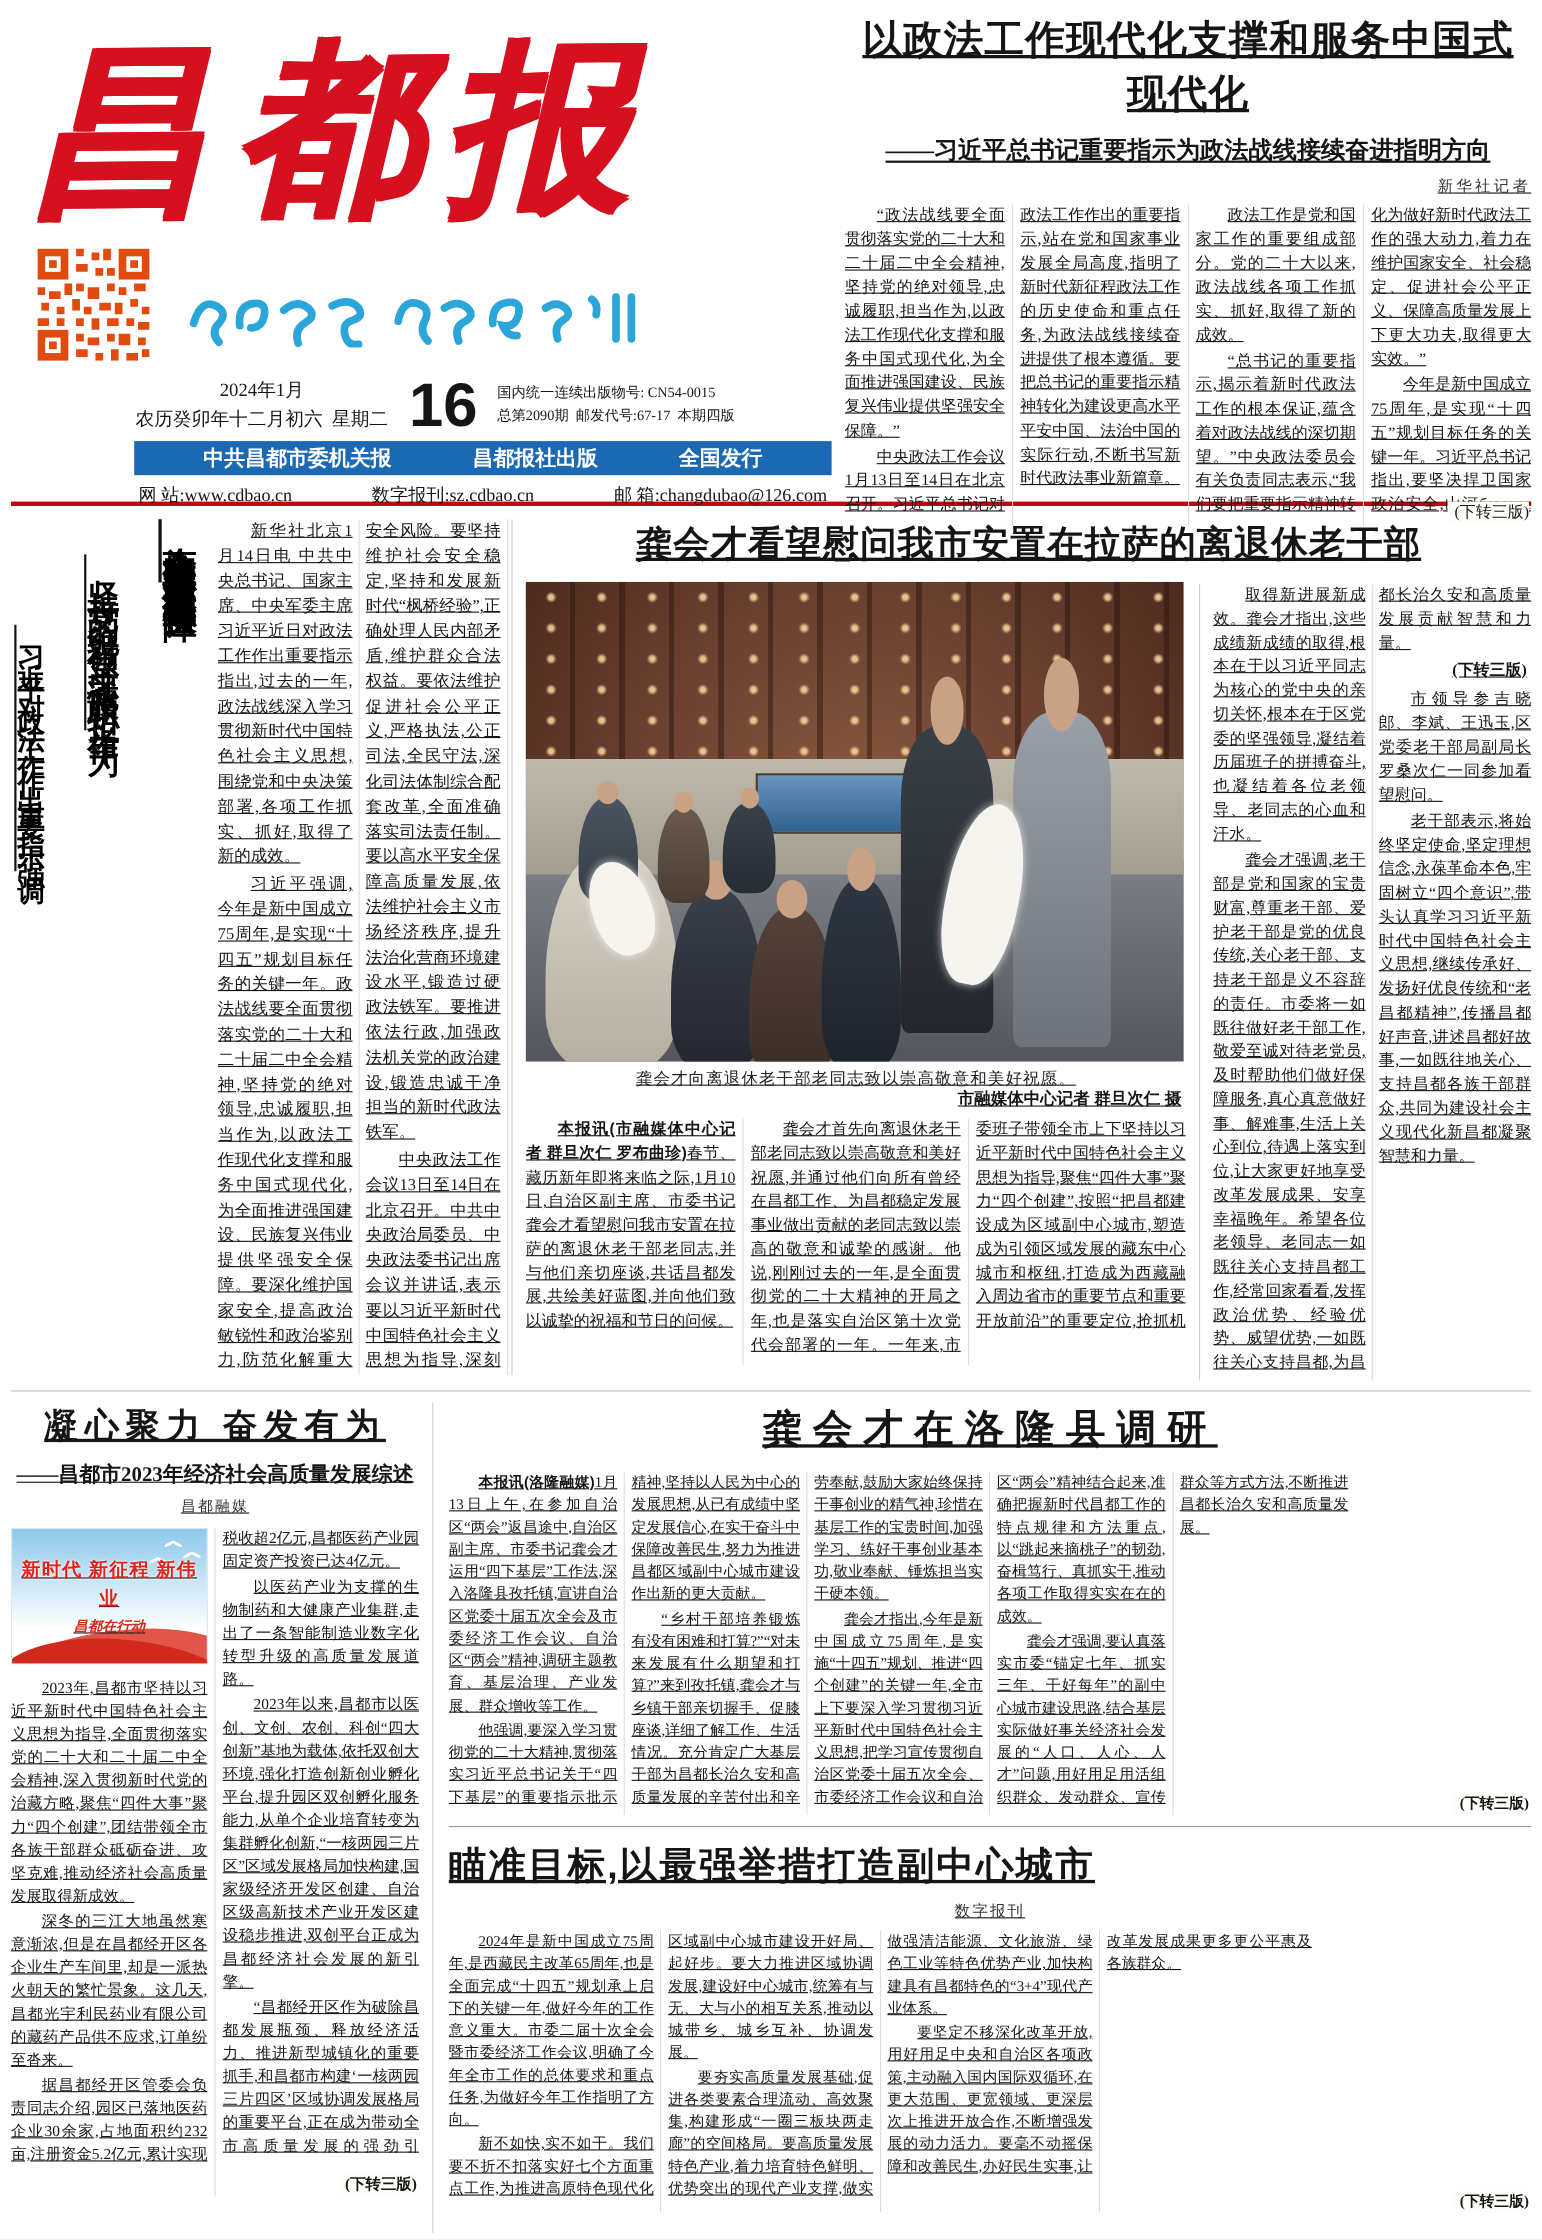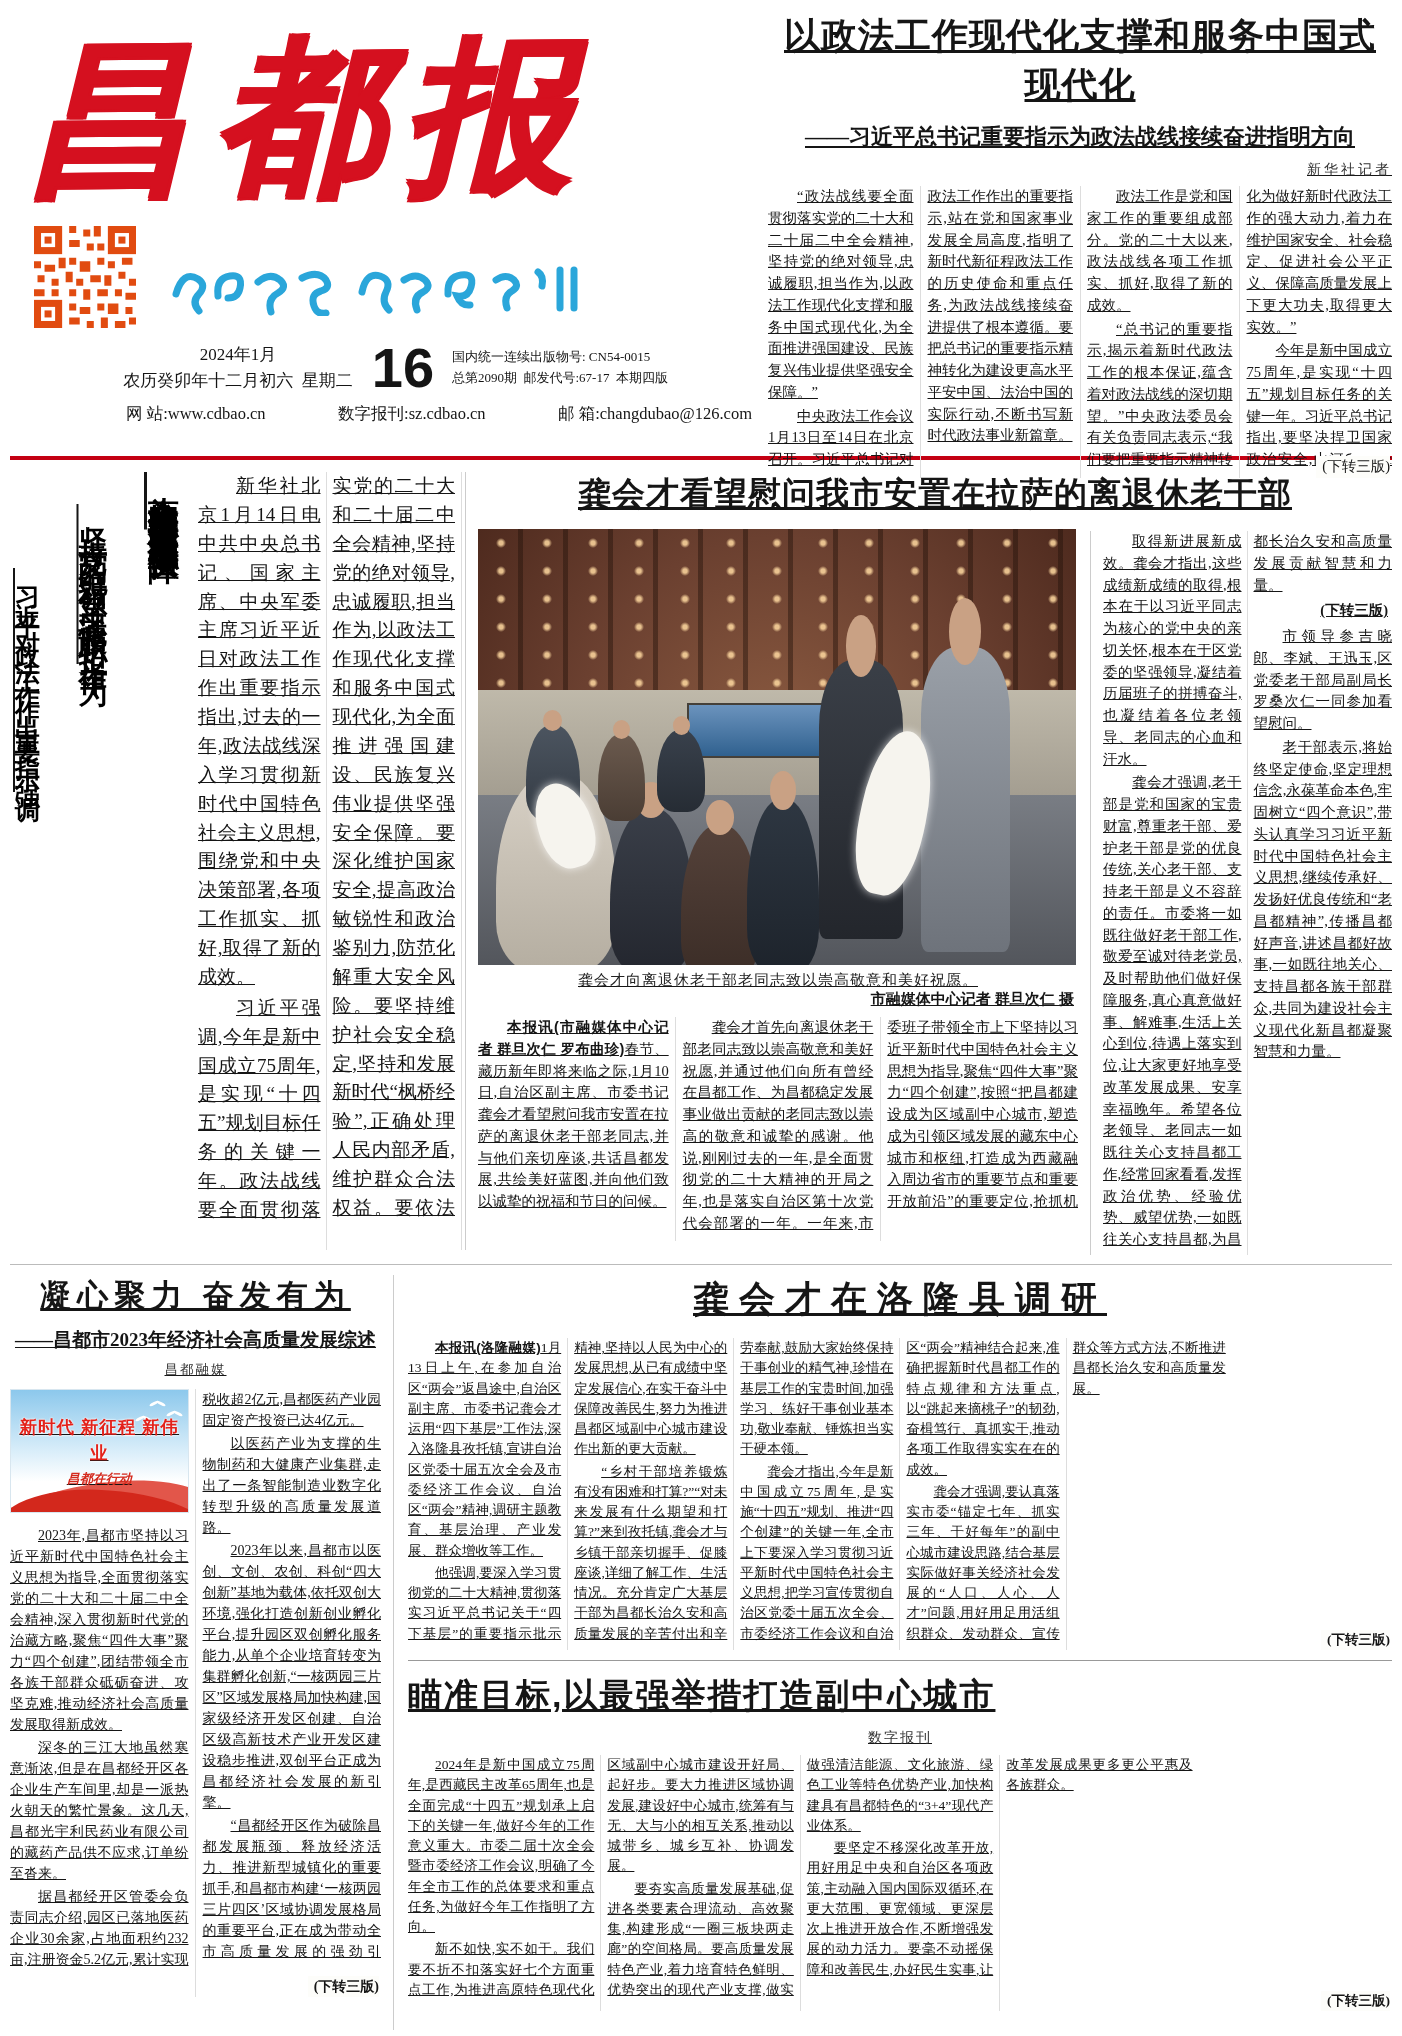--- a/index.html
+++ b/index.html
@@ -66,21 +66,21 @@
   .main-band { display:flex; gap:12px; height:788px; }
   .vert-heads { width:176px; flex:none; display:flex; justify-content:space-between; padding:4px 2px; }
   .vh { writing-mode:vertical-rl; font-family:"Liberation Sans",sans-serif; font-weight:900; color:#000; }
   .vh-kicker { font-size:25px; letter-spacing:14px; padding-top:96px; }
   .vh-mid    { font-size:29px; letter-spacing:10px; padding-top:32px; }
   .vh-big    { font-size:31px; letter-spacing:2.5px; }
 
   .xi-cols {
     width:268px; flex:none; height:778px; overflow:hidden;
     column-count:2; column-gap:12px; column-fill:auto; column-rule:1px solid #ddd;
-    font-size:19px; line-height:1.52; text-align:justify;
+    font-size:15px; line-height:1.52; text-align:justify;
     border-right:1px solid #ccc; padding-right:10px; margin-top:4px;
   }
 
   .gong { flex:1; display:flex; flex-direction:column; }
   .gong-headline {
     font-family:"Liberation Sans",sans-serif; font-weight:900;
     font-size:33px; text-align:center; letter-spacing:1px; margin:4px 0 12px;
   }
   .gong-body { display:flex; gap:12px; flex:1; }
   .gong-main { width:600px; flex:none; }
@@ -214,20 +214,25 @@
         <div class="pub-top">
           <div class="pub-dates">
             <div>2024年1月</div>
             <div><span>农历癸卯年十二月初六</span>&nbsp;&nbsp;<span>星期二</span></div>
           </div>
           <div class="pub-issue-no">16</div>
           <div class="pub-serial">
             <div>国内统一连续出版物号: CN54-0015</div>
             <div><span>总第2090期</span>&nbsp;&nbsp;<span>邮发代号:67-17</span>&nbsp;&nbsp;<span>本期四版</span></div>
           </div>
+        </div>
+        <div class="pub-banner">
+          <span>中共昌都市委机关报</span>
+          <span>昌都报社出版</span>
+          <span>全国发行</span>
         </div>
         <div class="pub-contacts">
           <span>网  站:www.cdbao.cn</span>
           <span>数字报刊:sz.cdbao.cn</span>
           <span>邮  箱:changdubao@126.com</span>
         </div>
       </div>
     </div>
 
     <div class="top-article">

